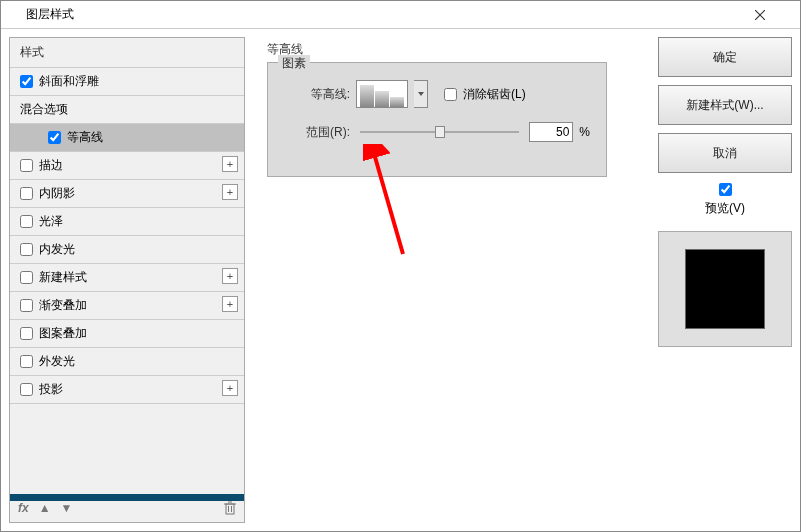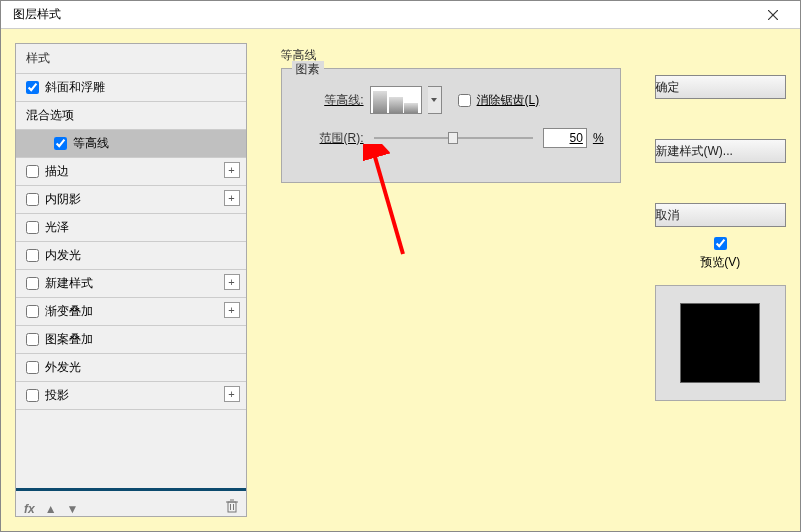--- a/index.html
+++ b/index.html
@@ -1,48 +1,48 @@
 <!DOCTYPE html>
 <html><head>
 <meta charset="utf-8">
 <style>
 * { box-sizing: border-box; margin: 0; padding: 0; font-family: "Microsoft YaHei", SimSun, sans-serif; font-size: 12px; }
 body { background: #f0f0f0; width: 801px; height: 532px; overflow: hidden; position: relative; }
 .dialog { width: 801px; height: 532px; background: #e8e8e8; border: 1px solid #888; display: flex; flex-direction: column; }
-.titlebar { height: 28px; background: #fff; border-bottom: 1px solid #ccc; display: flex; align-items: center; justify-content: space-between; padding: 0 12px; }
+.titlebar { height: 28px; background: #fff; border-bottom: 1px solid #ccc; display: flex; align-items: center; justify-content: space-between; padding: 0 25px; }
 .close-btn { width: 30px; height: 24px; display: flex; align-items: center; justify-content: center; cursor: pointer; }
 .close-btn svg { width: 10px; height: 10px; }
-.body { flex: 1; display: flex; padding: 14px; gap: 24px; background: #fef9c3; position: relative; }
+.body { flex: 1; display: flex; padding: 8px; gap: 12px; background: #ffffff; position: relative; }
 .sidebar { width: 236px; background: #f0f0f0; border: 1px solid #aaa; display: flex; flex-direction: column; }
 .style-list { flex: 1; overflow: auto; }
 .style-header { padding: 6px 10px; background: #f0f0f0; border-bottom: 1px solid #ccc; color: #333; }
 .style-item { padding: 5px 10px; border-bottom: 1px solid #ccc; display: flex; align-items: center; gap: 6px; position: relative; cursor: pointer; }
 .style-item.sub { padding-left: 38px; }
 .style-item.selected { background: #c0c0c0; }
 .style-item input[type=checkbox] { width: 13px; height: 13px; }
 .style-item .plus { position: absolute; right: 6px; top: 4px; width: 16px; height: 16px; border: 1px solid #999; background: #fff; display: flex; align-items: center; justify-content: center; font-size: 11px; color: #555; }
-.sidebar-footer { height: 28px; border-top: 3px solid #0c4a6e; display: flex; align-items: flex-end; padding: 0 8px; gap: 10px; color: #777; }
+.sidebar-footer { height: 28px; border-top: 7px solid #0c4a6e; display: flex; align-items: flex-start; padding: 0 8px; gap: 10px; color: #777; }
 .sidebar-footer .spacer { flex: 1; }
 .main { flex: 1; padding: 4px 10px; }
 .group-title { color: #333; margin-bottom: 4px; }
 .fieldset { border: 1px solid #aaa; padding: 12px 16px 20px 16px; background: #dcdcdc; width: 340px; }
 .fieldset-legend { position: relative; top: -20px; left: -6px; background: #dcdcdc; padding: 0 4px; display: inline-block; color: #333; }
-.fieldset-body { margin-top: -12px; text-decoration: underline; }
+.fieldset-body { margin-top: -12px; }
 .row { display: flex; align-items: center; margin-bottom: 14px; gap: 6px; }
 .row-label { width: 66px; text-align: right; color: #333; }
 .contour-thumb { width: 52px; height: 28px; border: 1px solid #888; background: #fff; display: flex; align-items: flex-end; justify-content: space-around; padding: 0 2px; position: relative; cursor: pointer; }
 .contour-thumb .peak { width: 14px; background: linear-gradient(to top,#888,#ddd); }
 .contour-dd { width: 14px; height: 28px; border: 1px solid #888; border-left: none; background: #e8e8e8; display: flex; align-items: center; justify-content: center; cursor: pointer; }
 .contour-dd::after { content: ""; border-left: 3px solid transparent; border-right: 3px solid transparent; border-top: 4px solid #555; }
 .slider-track { flex: 1; height: 14px; position: relative; margin: 0 4px; }
 .slider-track .line { position: absolute; top: 6px; left: 0; right: 0; height: 2px; background: #aaa; }
 .slider-track .thumb { position: absolute; top: 1px; width: 10px; height: 12px; background: #eee; border: 1px solid #888; transform: translateX(-50%); }
 .num-input { width: 44px; height: 20px; border: 1px solid #888; background: #fff; text-align: right; padding: 0 3px; }
 .rightcol { width: 134px; display: flex; flex-direction: column; align-items: stretch; gap: 8px; }
-.btn { height: 24px; border: 1px solid #888; background: linear-gradient(#f8f8f8,#e0e0e0); display: flex; align-items: center; cursor: pointer; color: #222; margin-top: 32px; }
+.btn { height: 40px; border: 1px solid #888; background: linear-gradient(#f8f8f8,#e0e0e0); display: flex; align-items: center; justify-content: center; cursor: pointer; color: #222; }
 .preview-check { display: flex; align-items: center; justify-content: center; gap: 4px; margin-top: 2px; flex-direction: column; }
 .preview-box { margin-top: 6px; border: 1px solid #aaa; background: #e0e0e0; height: 116px; display: flex; align-items: center; justify-content: center; }
 .preview-inner { width: 80px; height: 80px; background: #000; border: 1px solid #666; }
 .red-arrow { position: absolute; left: 362px; top: 115px; pointer-events: none; }
 </style>
 </head>
 <body>
 
 <div class="dialog">
   <div class="titlebar">

